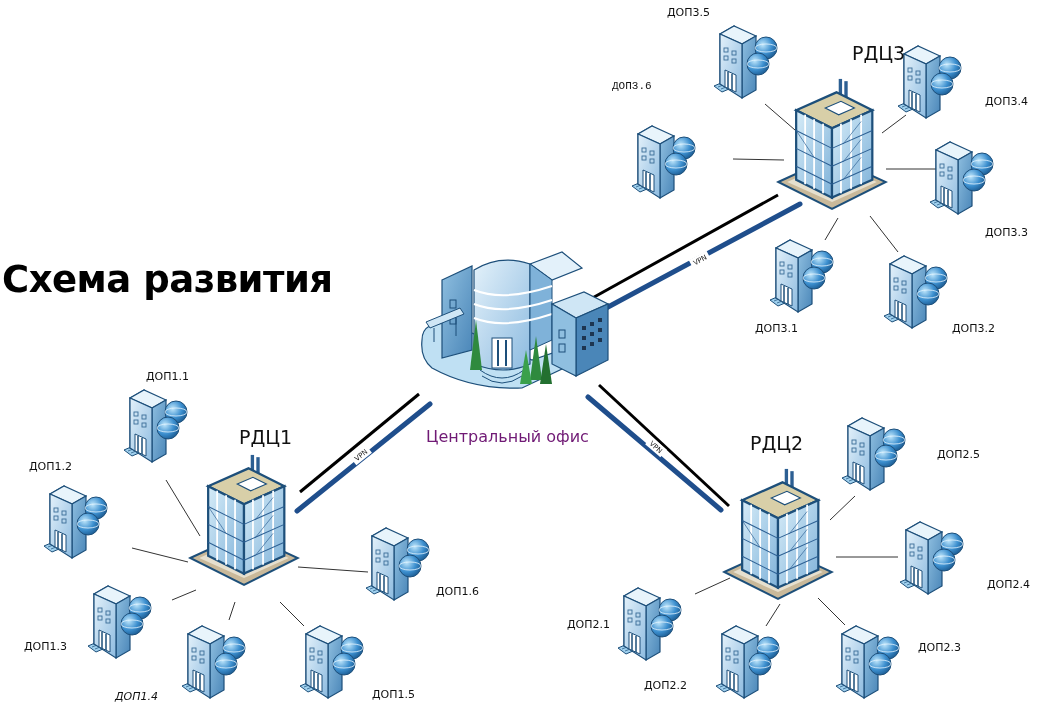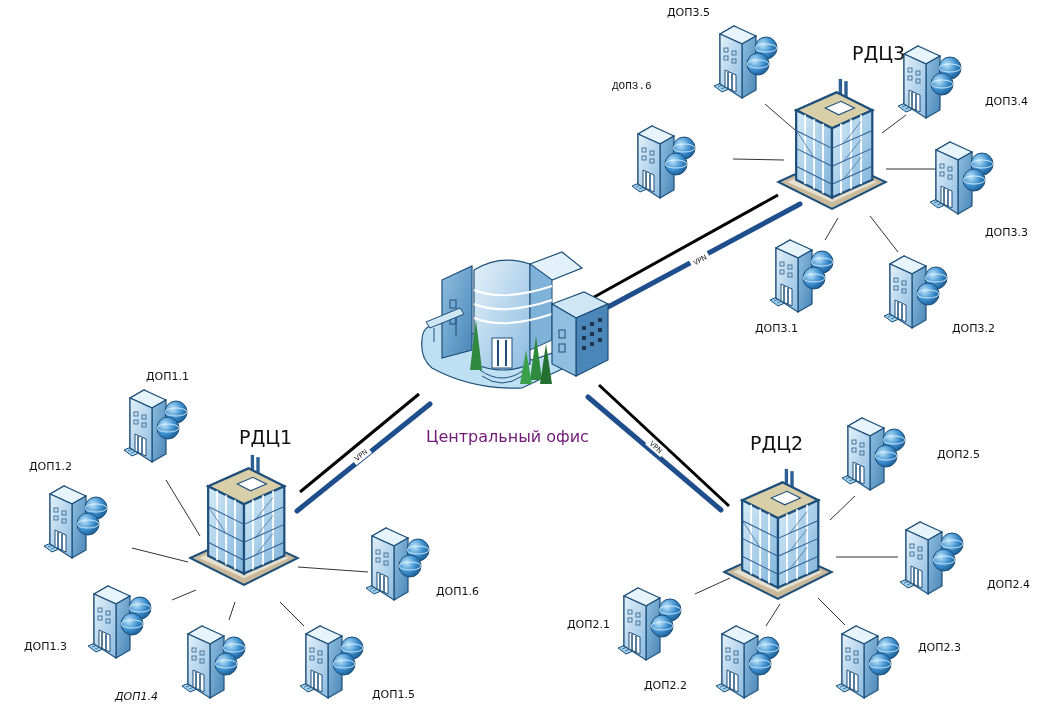--- a/index.html
+++ b/index.html
@@ -201,20 +201,21 @@
         <use href="#tower" x="776" y="72" width="112" height="146"></use>
         <use href="#office" x="766" y="234" width="80" height="80"></use>
         <use href="#office" x="880" y="250" width="80" height="80"></use>
         <use href="#office" x="926" y="136" width="80" height="80"></use>
         <use href="#office" x="894" y="40" width="80" height="80"></use>
         <use href="#office" x="710" y="20" width="80" height="80"></use>
         <use href="#office" x="628" y="120" width="80" height="80"></use>
       </g>
   </svg>
 
+  <div class="title">Схема развития</div>
   <div id="labels">
       <div class="center-lbl" style="left: 426px; top: 427px;">Центральный офис</div>
       <div class="hub-lbl" style="left: 239px; top: 426px;">РДЦ1</div>
       <div class="lbl" style="left: 146px; top: 370px;">ДОП1.1</div>
       <div class="lbl" style="left: 29px; top: 460px;">ДОП1.2</div>
       <div class="lbl" style="left: 24px; top: 612px; margin-top: 28px;">ДОП1.3</div>
       <div class="lbl" style="left: 115px; top: 690px; font-style: italic;">ДОП1.4</div>
       <div class="lbl" style="left: 372px; top: 688px;">ДОП1.5</div>
       <div class="lbl" style="left: 436px; top: 585px;">ДОП1.6</div>
       <div class="hub-lbl" style="left: 750px; top: 432px;">РДЦ2</div>

